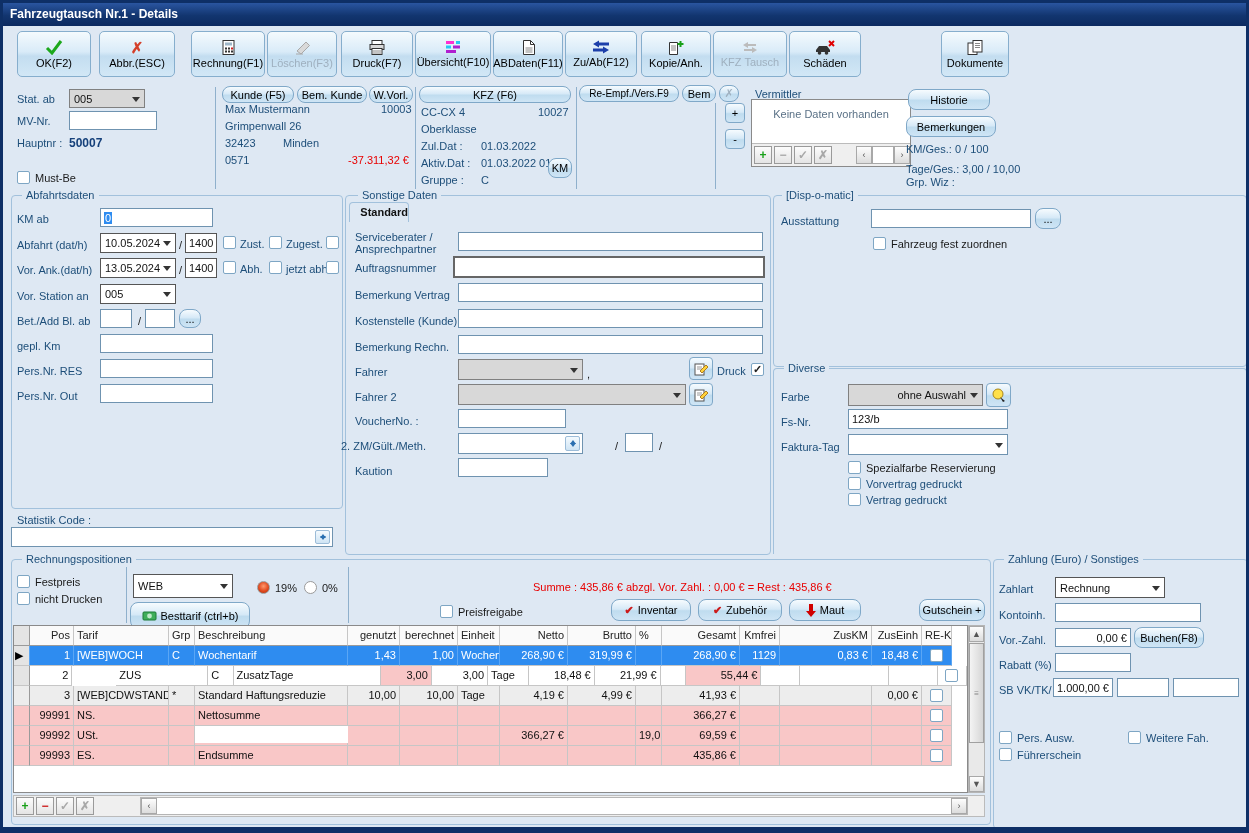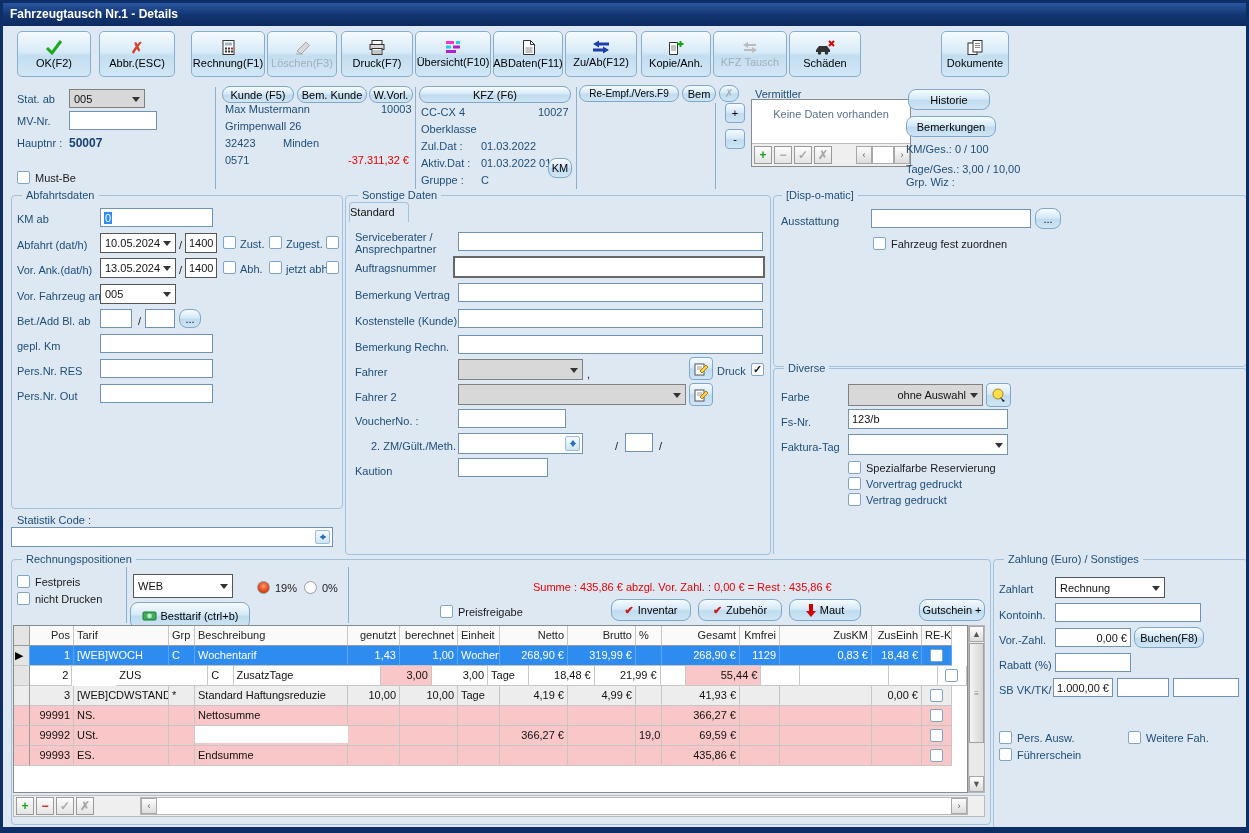--- a/index.html
+++ b/index.html
@@ -63,21 +63,21 @@
   .gcell .cb{position:static;}
   
   .sbtrack{position:absolute;background:#e9e9e9;border:1px solid #b5b5b5;box-sizing:border-box;}
   .sbbtn{position:absolute;background:linear-gradient(#fdfdfd,#dcdcdc);border:1px solid #a8a8a8;
          box-sizing:border-box;color:#555;font-size:9px;display:flex;align-items:center;justify-content:center;}
   .sbthumb{position:absolute;background:linear-gradient(90deg,#f4f4f4,#d6d6d6);border:1px solid #a0a0a0;
          box-sizing:border-box;display:flex;align-items:center;justify-content:center;color:#888;font-size:8px;}
   .navbtn{position:absolute;width:18px;height:18px;border:1px solid #9a9a9a;background:linear-gradient(#fcfcfc,#e4e4e4);
          box-sizing:border-box;display:flex;align-items:center;justify-content:center;font-size:12px;font-weight:bold;}
   .tab{position:absolute;background:#dee8f3;border:1px solid #a2c1dc;border-bottom:none;border-radius:4px 4px 0 0;
-       font-size:11px;color:#111;text-align:left;}
+       font-size:11px;color:#111;text-align:right;font-weight:bold;}
 </style>
 </head>
 <body>
 
 <div id="win">
   <div id="titlebar">Fahrzeugtausch Nr.1 - Details</div>
 
   <div class="tbtn" style="left:14px;top:28px;width:74px;">
     <svg width="20" height="15">
         <path d="M3 8l5 5 9-12" stroke="#1ca81c" stroke-width="3" fill="none"></path>
@@ -293,21 +293,21 @@
     <span>13.05.2024</span>
       <span class="chev"></span>
   </div>
   <span class="blk" style="left:176px;top:261px;">/</span>
   <input class="inp" style="left: 182px; top: 255px; width: 32px; height: 20px; border-color: rgb(85, 85, 85);" value="1400">
   <span class="cb" style="left:220px;top:258px;"></span>
   <span class="lbl" style="left:237px;top:260px;">Abh.</span>
   <span class="cb" style="left:266px;top:258px;"></span>
   <span class="lbl" style="left:283px;top:260px;">jetzt abh.</span>
   <span class="cb" style="left:323px;top:258px;"></span>
-  <span class="lbl" style="left:14px;top:287px;">Vor. Fahrzeug an</span>
+  <span class="lbl" style="left:14px;top:287px;">Vor. Station an</span>
   <div class="combo" style="left:97px;top:281px;width:76px;height:20px;border-color:#555;">
     <span>005</span>
       <span class="chev"></span>
   </div>
   <span class="lbl" style="left:14px;top:312px;">Bet./Add Bl. ab</span>
   <input class="inp" style="left: 97px; top: 306px; width: 32px;">
   <span class="blk" style="left:135px;top:312px;">/</span>
   <input class="inp" style="left: 142px; top: 306px; width: 30px;">
   <div class="pbtn" style="left:176px;top:306px;width:22px;height:19px;">...</div>
   <span class="lbl" style="left:14px;top:337px;">gepl. Km</span>
@@ -363,21 +363,21 @@
         <rect x="1" y="2" width="9" height="11" fill="#fff" stroke="#555"></rect>
         <g stroke="#999">
           <line x1="3" y1="5" x2="8" y2="5"></line>
           <line x1="3" y1="7" x2="8" y2="7"></line>
         </g>
         <path d="M6 9 l6-6 2 2 -6 6 z" fill="#ffd23a" stroke="#b08020"></path>
       </svg>
   </div>
   <span class="lbl" style="left:352px;top:412px;">VoucherNo. :</span>
   <input class="inp" style="left: 455px; top: 406px; width: 108px;">
-  <span class="lbl" style="left:368px;top:437px;text-align:center;">2. ZM/Gült./Meth.</span>
+  <span class="lbl" style="left:338px;top:437px;text-align:center;">2. ZM/Gült./Meth.</span>
   <div class="inp" style="left:455px;top:430px;width:125px;height:21px;">
       <span class="spin"></span>
     </div>
   <span class="blk" style="left:612px;top:437px;">/</span>
   <input class="inp" style="left: 622px; top: 430px; width: 28px;">
   <span class="blk" style="left:656px;top:437px;">/</span>
   <span class="lbl" style="left:352px;top:462px;">Kaution</span>
   <input class="inp" style="left: 455px; top: 455px; width: 90px;">
 
   <div class="grp" style="left:770px;top:192px;width:472px;height:170px;">

